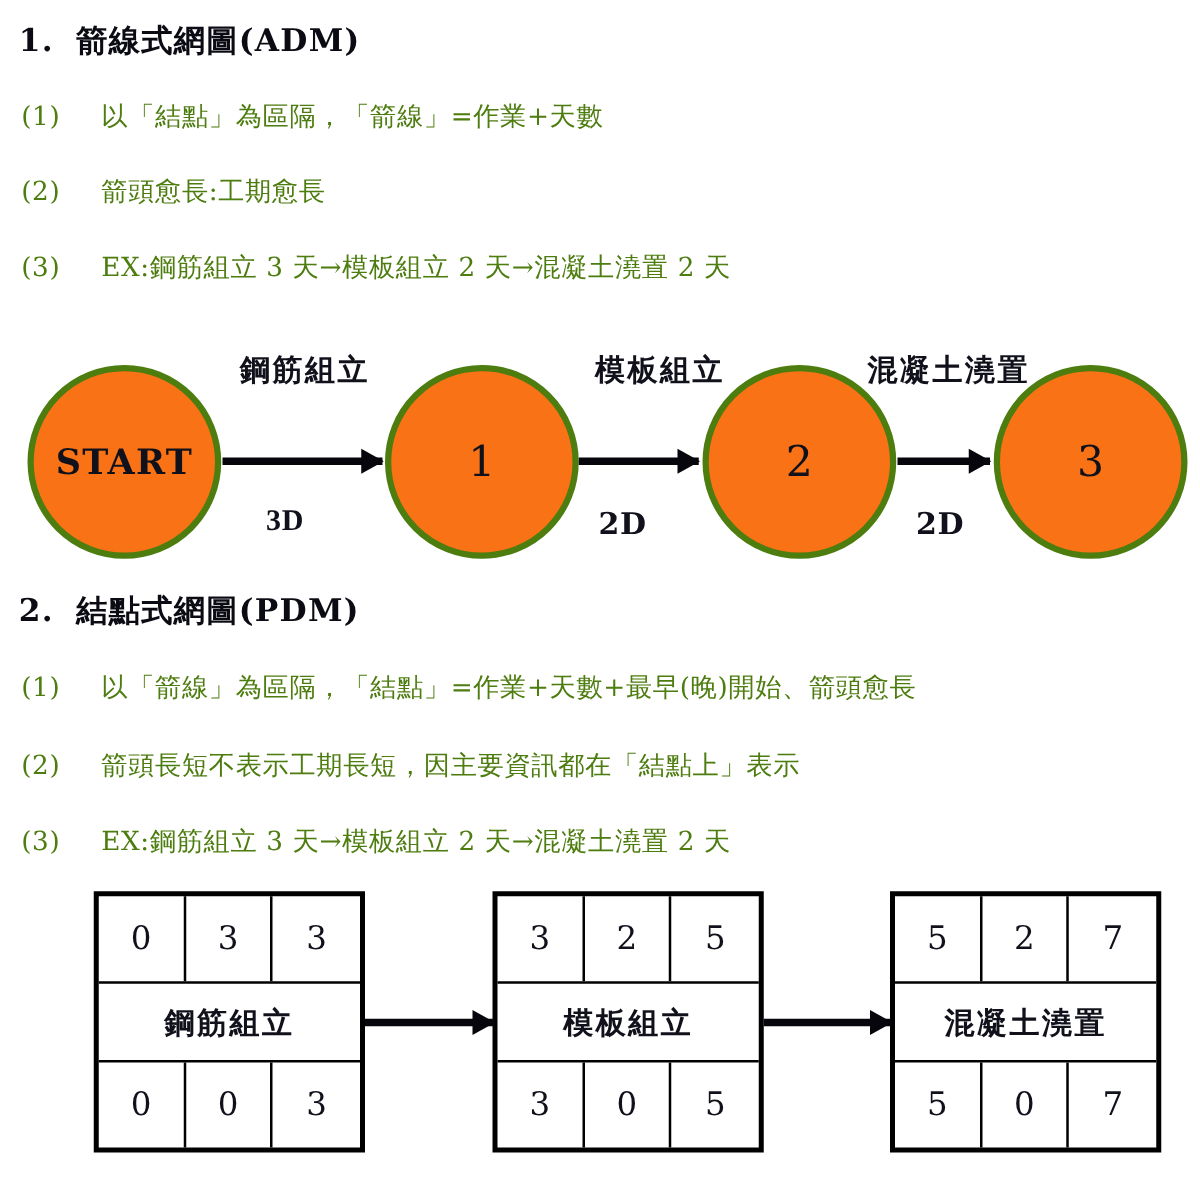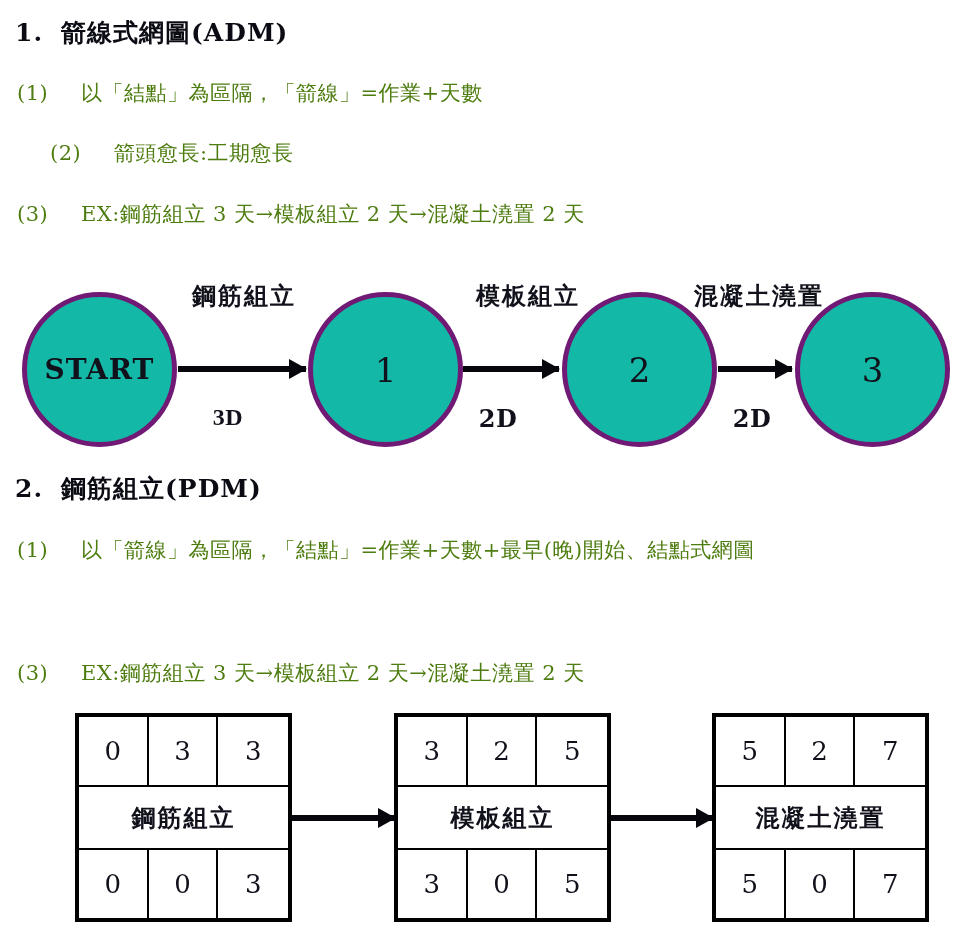--- a/index.html
+++ b/index.html
@@ -60,22 +60,22 @@
     left: 0;
     top: 262px;
     width: 960px;
     height: 200px;
   }
   .node-circle {
     position: absolute;
     width: 155px;
     height: 155px;
     border-radius: 50%;
-    border: 5px solid #701a75;
-    background: #14b8a6;
+    border: 5px solid #4d7c0f;
+    background: #f97316;
     box-sizing: border-box;
   }
   .node-circle .node-label {
     position: absolute;
     left: 0;
     top: 0;
     width: 100%;
     height: 100%;
     display: flex;
     align-items: center;
@@ -203,21 +203,21 @@
 <div class="page">
 
   <div class="heading" style="left:15px; top:16px;">
     <span class="num">1.</span><span>箭線式網圖(ADM)</span>
   </div>
 
   <div class="item" style="left:17px; top:79px;">
     <span class="marker">(1)</span><span class="body">以「結點」為區隔，「箭線」=作業+天數</span>
   </div>
 
-  <div class="item" style="left:17px; top:139px;margin-left:33px;">
+  <div class="item" style="left:17px; top:139px;">
     <span class="marker">(2)</span><span class="body">箭頭愈長:工期愈長</span>
   </div>
 
   <div class="item" style="left:17px; top:200px;">
     <span class="marker">(3)</span><span class="body">EX:鋼筋組立 3 天→模板組立 2 天→混凝土澆置 2 天</span>
   </div>
 
   <div class="adm">
 
     <div class="node-circle" style="left:22px; top:30px;">
@@ -243,27 +243,30 @@
     <div class="edge-label" style="left:160px; top:18px; width:168px;">鋼筋組立</div>
     <div class="edge-label" style="left:444px; top:18px; width:168px;">模板組立</div>
     <div class="edge-label" style="left:668px; top:18px; width:182px;">混凝土澆置</div>
 
     <div class="edge-dur" style="left:186px; top:142px; width:84px;font-family:Liberation Serif, serif;">3D</div>
     <div class="edge-dur" style="left:456px; top:142px; width:84px;">2D</div>
     <div class="edge-dur" style="left:710px; top:142px; width:84px;">2D</div>
   </div>
 
   <div class="heading" style="left:15px; top:472px;">
-    <span class="num">2.</span><span>鋼筋組立(PDM)</span>
+    <span class="num">2.</span><span>結點式網圖(PDM)</span>
   </div>
 
   <div class="item" style="left:17px; top:536px;">
-    <span class="marker">(1)</span><span class="body">以「箭線」為區隔，「結點」=作業+天數+最早(晚)開始、結點式網圖</span>
-  </div>
-
+    <span class="marker">(1)</span><span class="body">以「箭線」為區隔，「結點」=作業+天數+最早(晚)開始、箭頭愈長</span>
+  </div>
+
+  <div class="item" style="left:17px; top:598px;">
+    <span class="marker">(2)</span><span class="body">箭頭長短不表示工期長短，因主要資訊都在「結點上」表示</span>
+  </div>
 
   <div class="item" style="left:17px; top:659px;">
     <span class="marker">(3)</span><span class="body">EX:鋼筋組立 3 天→模板組立 2 天→混凝土澆置 2 天</span>
   </div>
 
   <div class="pdm">
 
     <div class="pdm-node" style="left:75px;">
       <div class="pdm-row">
         <div class="pdm-cell">0</div>

